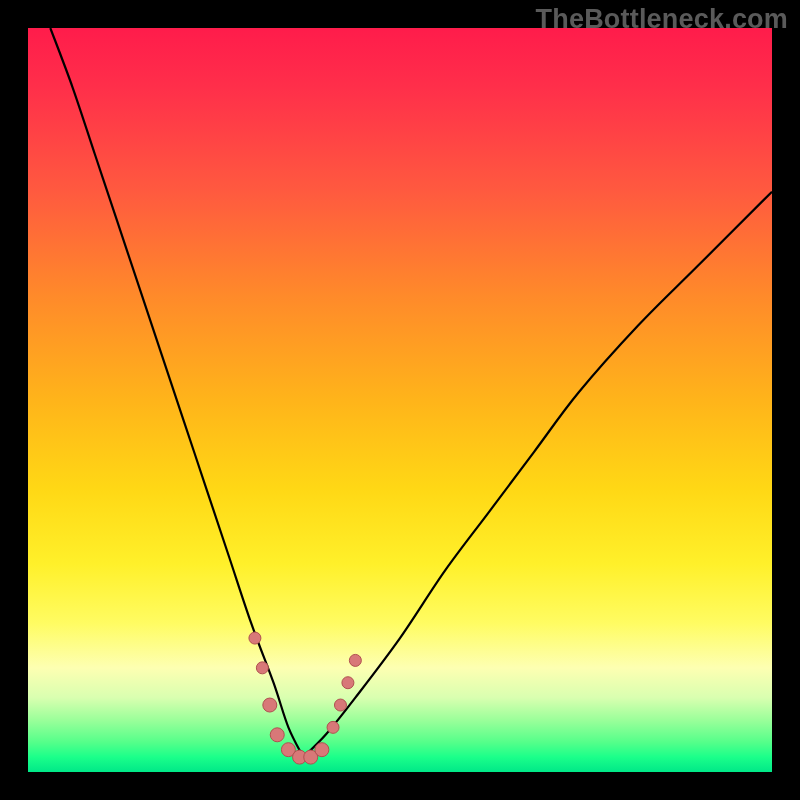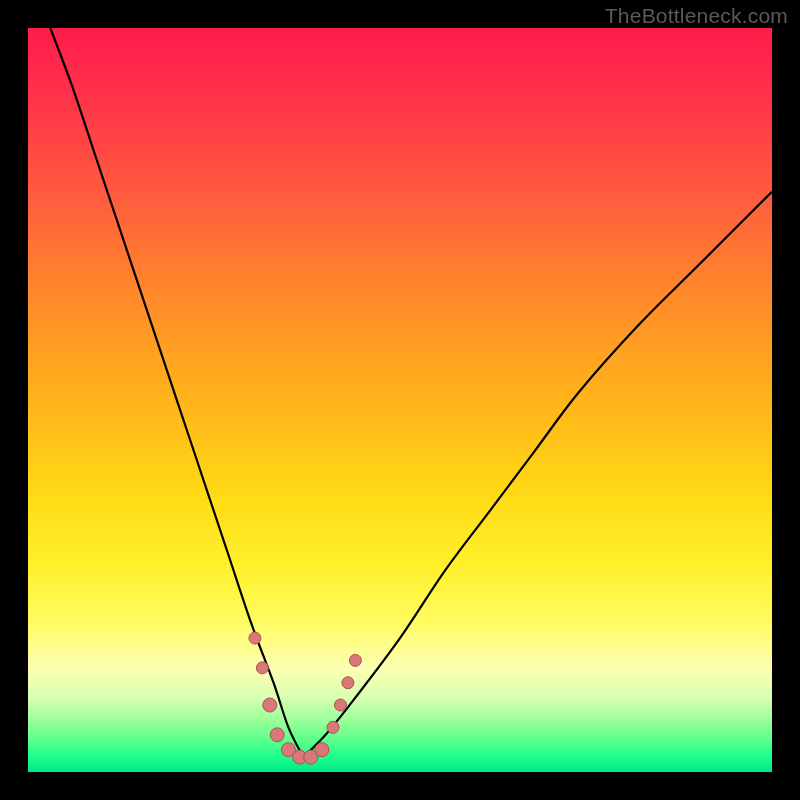--- a/index.html
+++ b/index.html
@@ -56,22 +56,22 @@
     left: 0;
     top: 0;
     width: 744px;
     height: 744px;
   }
   .watermark {
     position: absolute;
     top: 4px;
     right: 12px;
     color: #5a5a5a;
-    font-size: 21px;
-    font-weight: 400;
+    font-size: 27px;
+    font-weight: 700;
     letter-spacing: 0.2px;
   }
 </style>
 </head>
 <body>
 
 <div class="frame">
 
   <div class="watermark">TheBottleneck.com</div>
 

